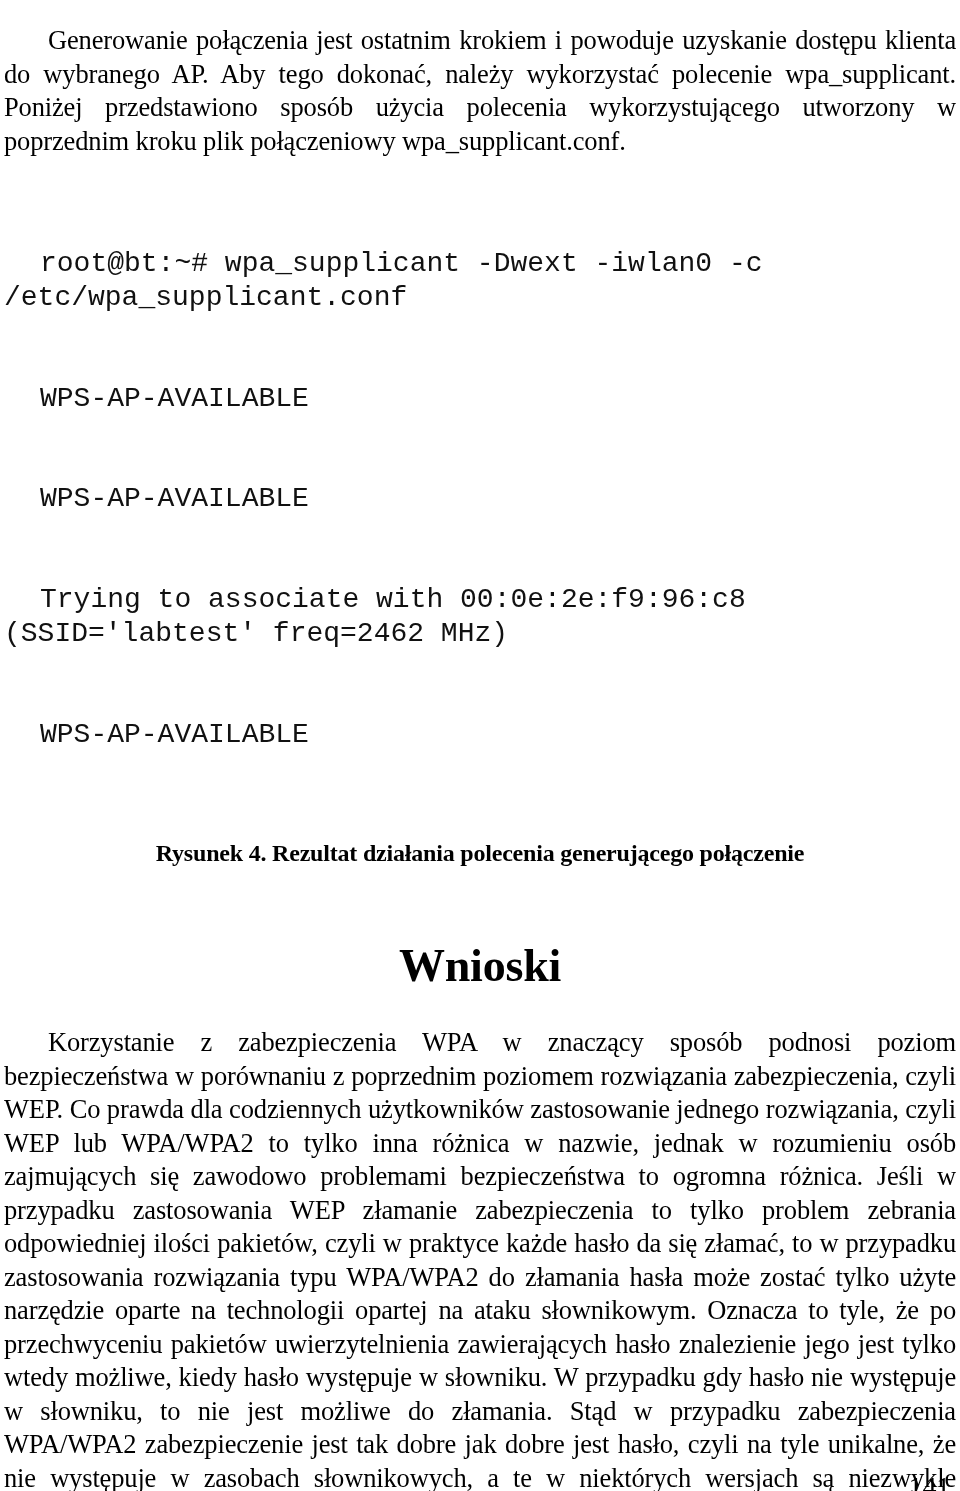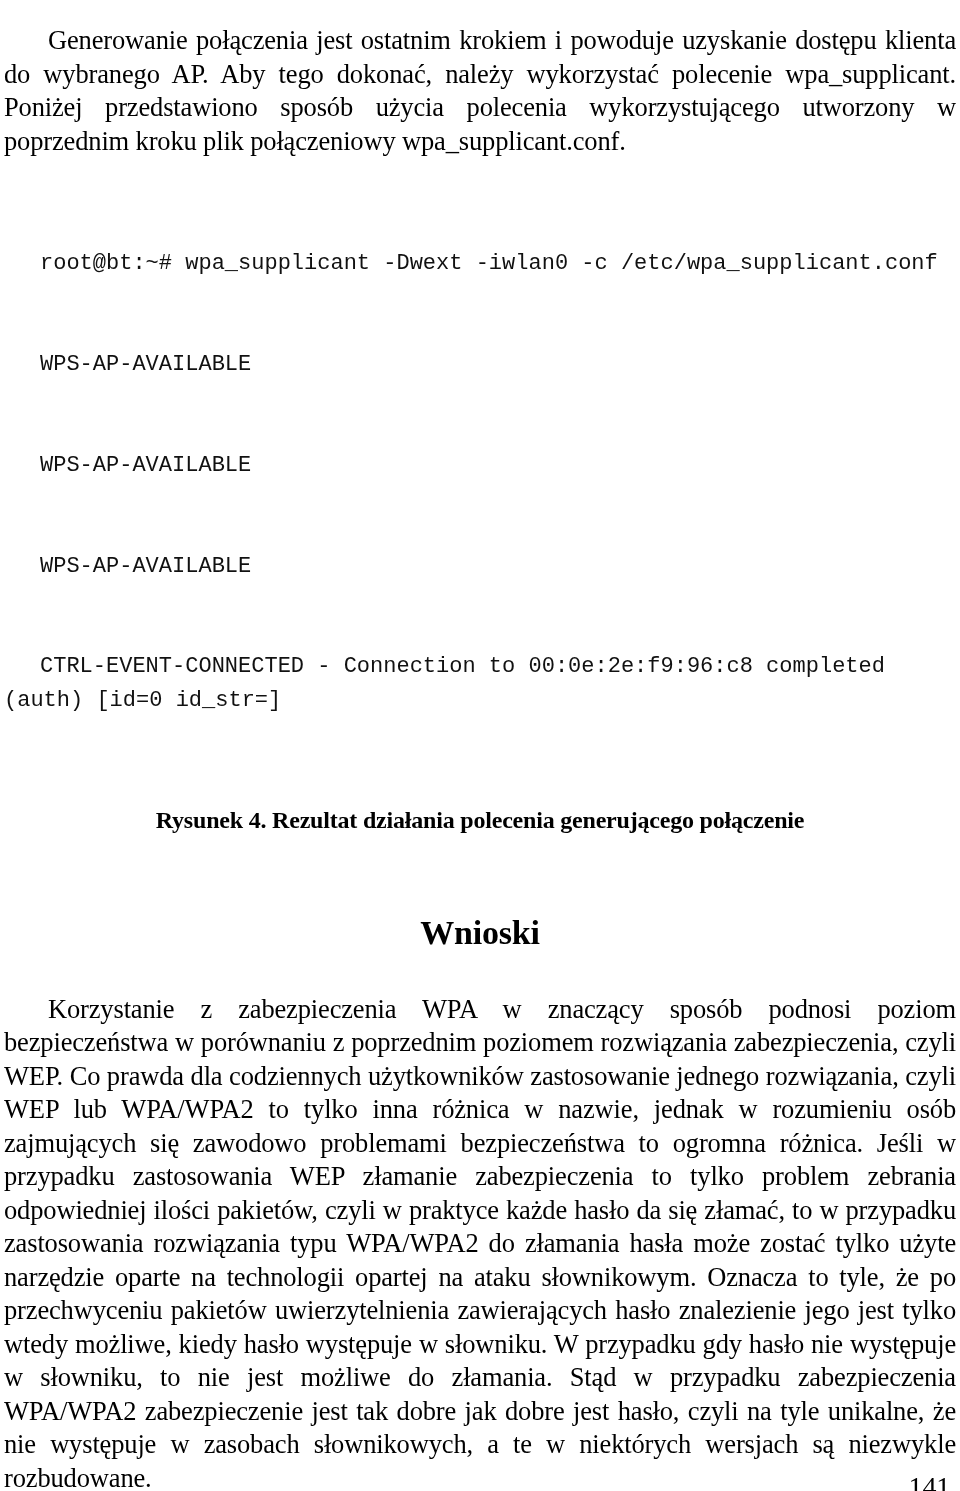--- a/index.html
+++ b/index.html
@@ -44,21 +44,21 @@
     display: inline-block;
     width: 44px;
   }
   .body-par.final-left {
     text-align-last: left;
   }
 
   
   .term-block {
     font-family: "Liberation Mono", "DejaVu Sans Mono", monospace;
-    font-size: 22px;
+    font-size: 28px;
     line-height: 33.6px;
     letter-spacing: 0px;
     white-space: pre-wrap;
     word-break: break-word;
     text-align: left;
     margin: 0;
     padding: 0;
     color: #111111;
   }
   .term-line {
@@ -75,21 +75,21 @@
     font-size: 24px;
     line-height: 30px;
     font-weight: bold;
     text-align: center;
     margin: 0;
     letter-spacing: -0.2px;
   }
 
   
   .section-heading {
-    font-size: 34px;
+    font-size: 46px;
     line-height: 40px;
     font-weight: bold;
     text-align: center;
     margin: 0;
     letter-spacing: -0.2px;
   }
 
   
   .page-number {
     position: absolute;
@@ -113,22 +113,22 @@
 <div class="page">
 
   <p class="body-par"><span class="ind"></span><span>Generowanie połączenia jest ostatnim krokiem i powoduje uzyskanie dostępu klienta do wybranego AP. Aby tego dokonać, należy wykorzystać polecenie wpa_supplicant. Poniżej przedstawiono sposób użycia polecenia wykorzystującego utworzony w poprzednim kroku plik połączeniowy wpa_supplicant.conf.</span></p>
 
   <div class="sp-intro-term"></div>
 
   <div class="term-block">
     <span class="term-line"><span class="hang"></span><span>root@bt:~# wpa_supplicant -Dwext -iwlan0 -c /etc/wpa_supplicant.conf</span></span>
     <span class="term-line"><span class="hang"></span><span>WPS-AP-AVAILABLE</span></span>
     <span class="term-line"><span class="hang"></span><span>WPS-AP-AVAILABLE</span></span>
+    <span class="term-line"><span class="hang"></span><span>Trying to associate with 00:0e:2e:f9:96:c8 (SSID='labtest' freq=2462 MHz)</span></span>
     <span class="term-line"><span class="hang"></span><span>WPS-AP-AVAILABLE</span></span>
-    <span class="term-line"><span class="hang"></span><span>CTRL-EVENT-CONNECTED - Connection to 00:0e:2e:f9:96:c8 completed (auth) [id=0 id_str=]</span></span>
   </div>
 
   <div class="sp-term-cap"></div>
 
   <p class="fig-caption">Rysunek 4. Rezultat działania polecenia generującego połączenie</p>
 
   <div class="sp-cap-head"></div>
 
   <h2 class="section-heading">Wnioski</h2>
 

